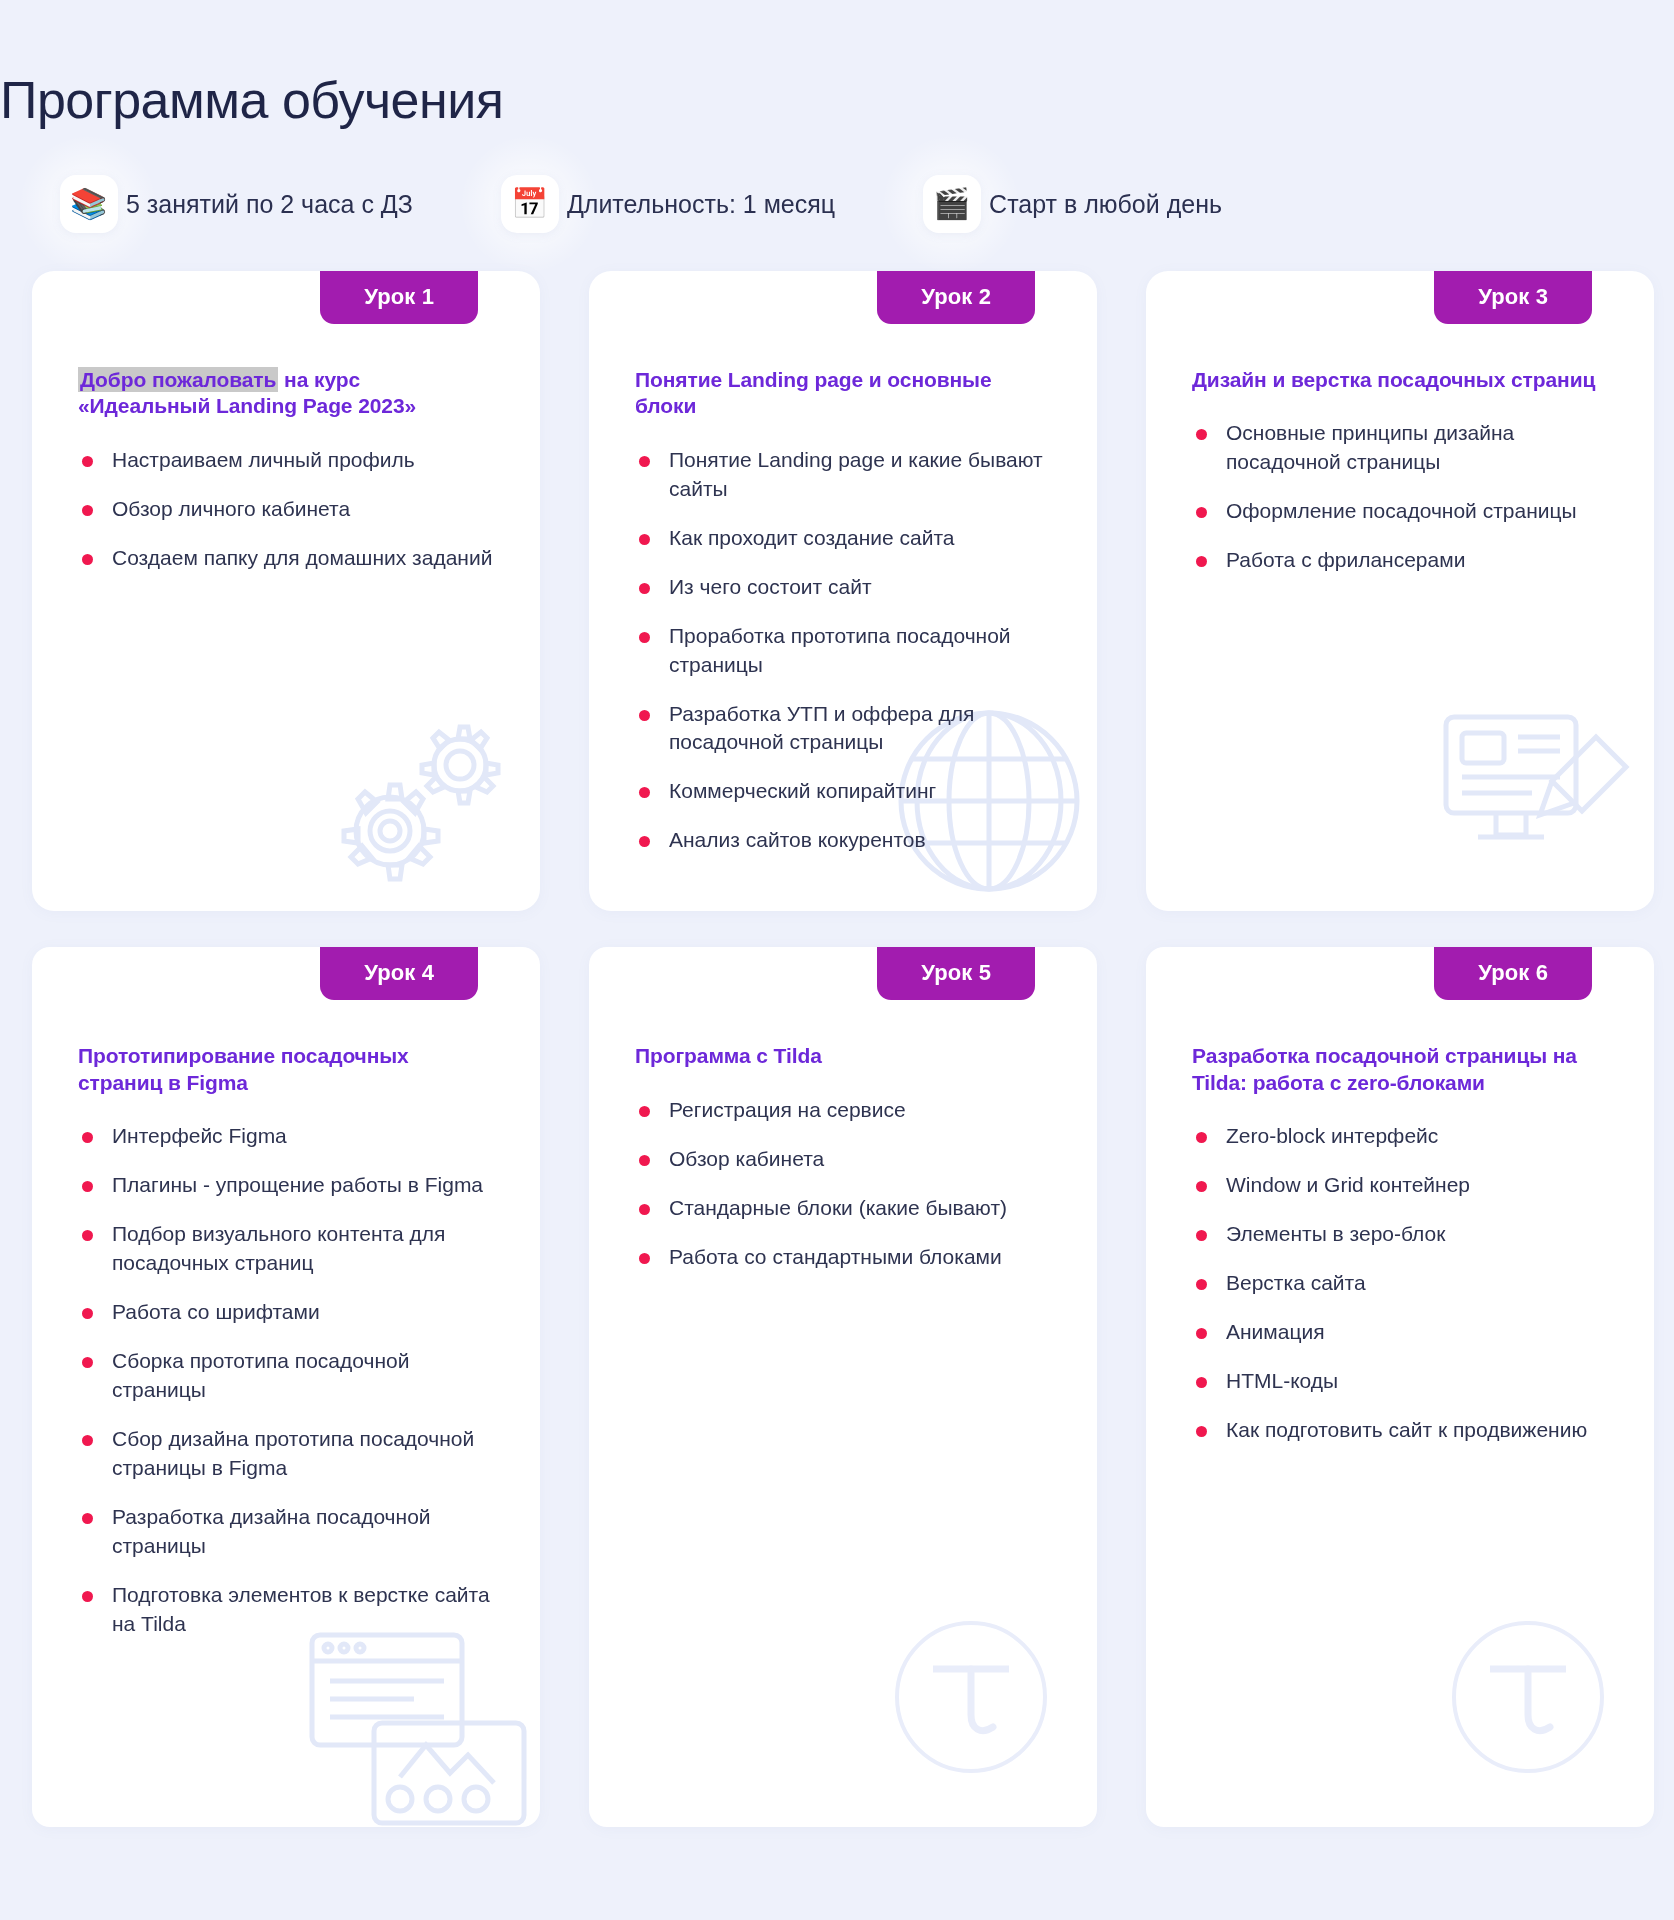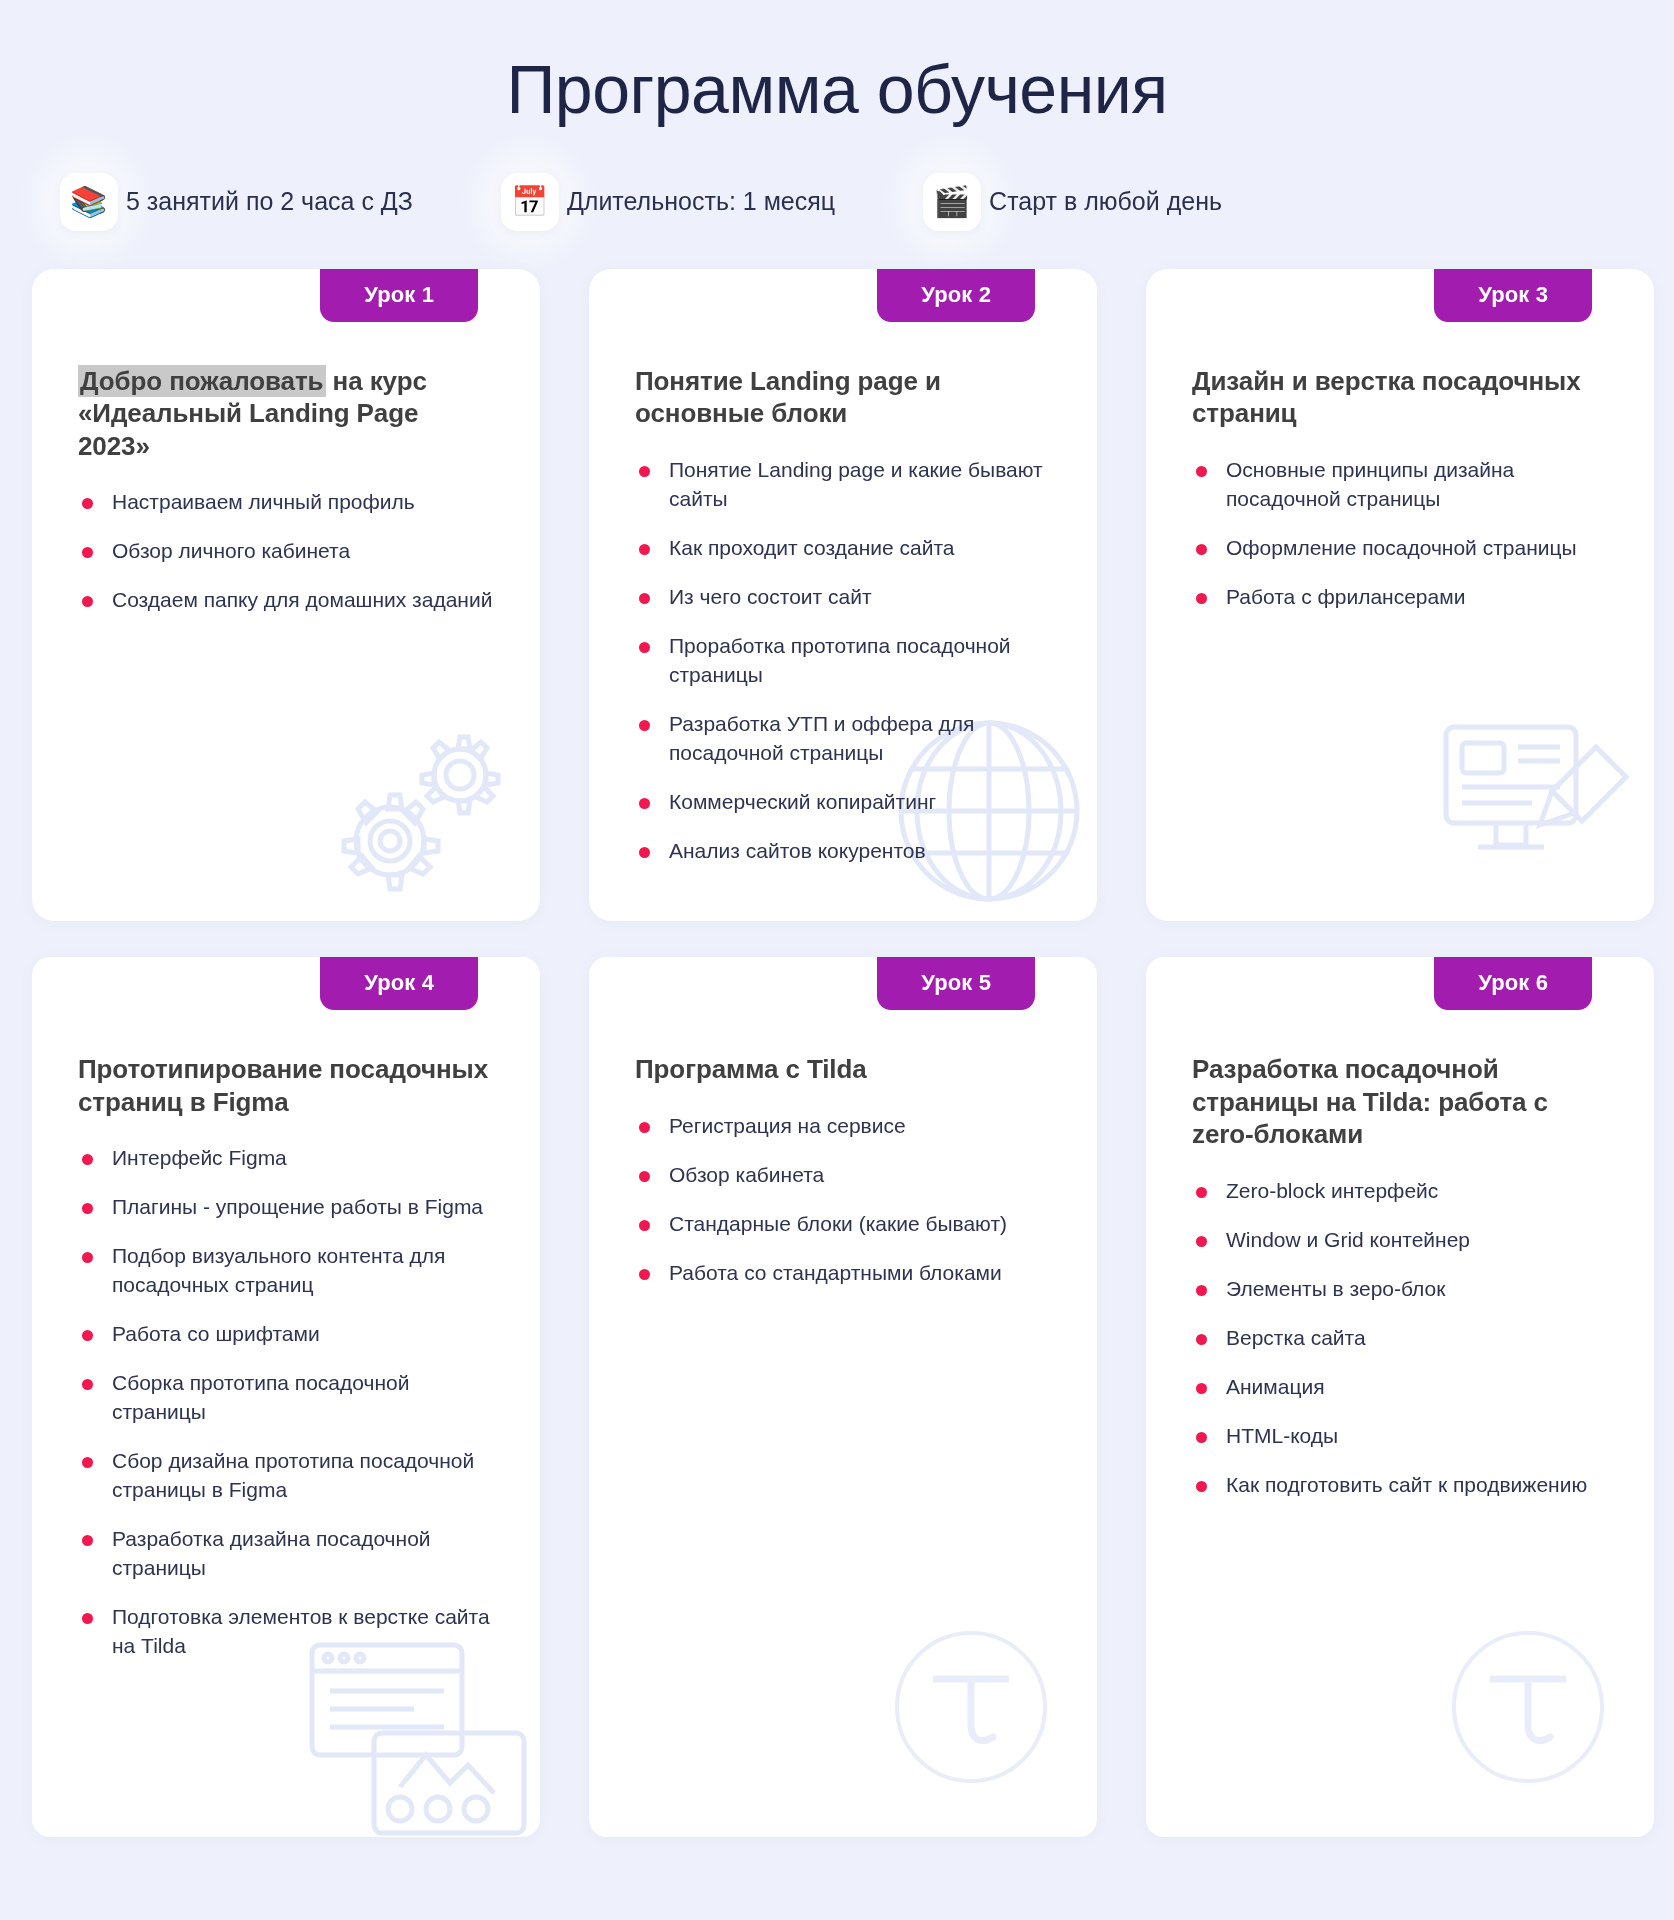--- a/index.html
+++ b/index.html
@@ -15,26 +15,25 @@
   .page {
     position: relative;
     width: 1674px;
     height: 1920px;
     background: #eef1fb;
     overflow: hidden;
   }
 
   
   .page-title {
-    text-align: center;
     color: #1f2547;
-    font-size: 68px;
+    font-size: 52px;
     font-weight: 400;
     letter-spacing: -0.5px;
-    padding-top: 52px;
+    padding-top: 72px;
     line-height: 1.1;
   }
 
   
   .info-row {
     display: flex;
     align-items: center;
     margin-top: 46px;
     padding: 0 60px;
   }
@@ -112,22 +111,22 @@
     white-space: nowrap;
   }
 
   .card-body {
     position: relative;
     z-index: 2;
     padding: 96px 46px 0 46px;
   }
 
   .card-title {
-    color: #404040;
-    font-size: 26px;
+    color: #6d28d9;
+    font-size: 21px;
     font-weight: bold;
     line-height: 1.25;
     letter-spacing: -0.1px;
   }
   .card-title .hl {
     background: #c9c9c9;
     padding: 1px 2px;
     display: inline;
   }
 

